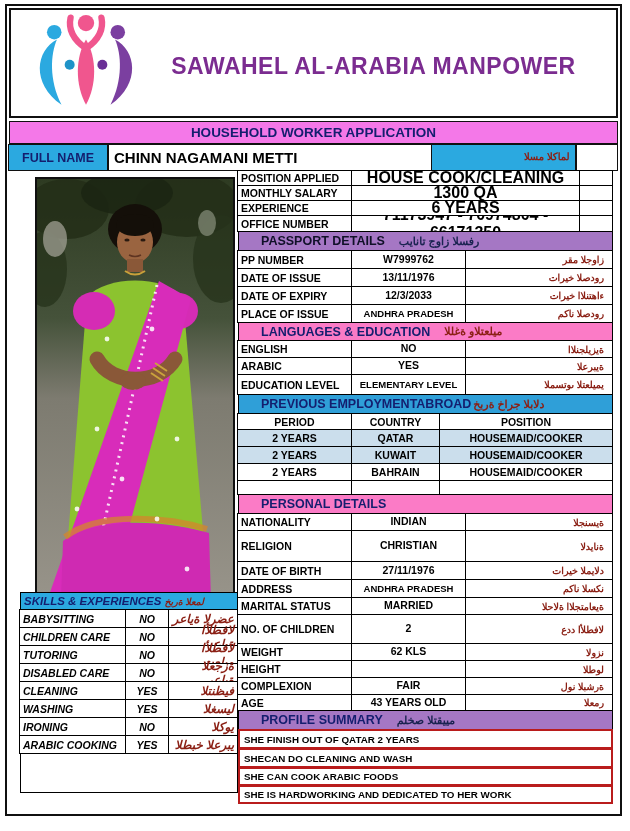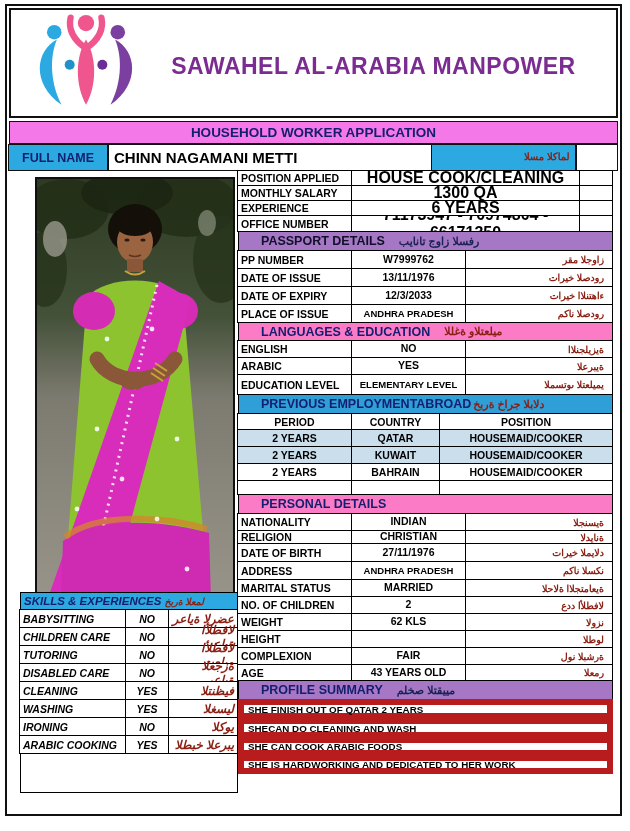--- a/index.html
+++ b/index.html
@@ -32,21 +32,21 @@
   .fill{flex:1;}
   .arb{flex:1;font-weight:700;font-size:9.5px;color:#8b2015;direction:rtl;display:flex;align-items:center;padding:0 8px;}
   .sechead{display:flex;align-items:center;margin-top:-1px;border:1.5px solid #000;box-sizing:border-box;font-weight:700;font-size:12.5px;color:#141e6e;padding:0 22px;gap:14px;}
   .sechead .ar{font-size:11px;direction:rtl;font-weight:700;}
   .ar-navy{color:#1a2350;}
   .ar-red{color:#8b2015;}
   .e1{width:115px;font-weight:700;font-size:10.5px;display:flex;align-items:center;justify-content:center;}
   .e2{width:89px;font-weight:700;font-size:10.5px;display:flex;align-items:center;justify-content:center;}
   .e3{flex:1;font-weight:700;font-size:10.5px;display:flex;align-items:center;justify-content:center;}
   .shade{background:#cbdeec !important;}
-  .pline{border:6px solid #b91c1c;margin-top:-1px;box-sizing:border-box;font-weight:700;font-size:9.8px;display:flex;align-items:center;padding-left:4px;color:#000;background:#fff;}
+  .pline{border:2px solid #b91c1c;margin-top:-1px;box-sizing:border-box;font-weight:700;font-size:9.8px;display:flex;align-items:center;padding-left:4px;color:#000;background:#fff;}
 
   .skills{position:absolute;left:13px;top:586px;width:218px;font-style:italic;}
   .sk-head{height:18px;background:#2ba9e0;border:1.5px solid #000;box-sizing:border-box;display:flex;align-items:center;gap:3px;padding:0 3px;font-weight:700;font-size:11.5px;color:#141e6e;}
   .sk-head .ar{font-size:9.5px;color:#8b2015;direction:rtl;}
   .sk-row{display:flex;margin-top:-1px;height:19px;}
   .sk-row>div{box-sizing:border-box;border:1px solid #000;margin-left:-1px;background:#fff;}
   .sk-lab{width:107px;font-weight:700;font-size:10.5px;display:flex;align-items:center;padding-left:3px;}
   .sk-val{width:44px;font-weight:700;font-size:10.5px;display:flex;align-items:center;justify-content:center;}
   .sk-arb{flex:1;font-weight:700;font-size:12px;color:#8b2015;direction:rtl;display:flex;align-items:center;padding:6px 3px;}
   .sk-empty{height:40px;border:1.5px solid #000;margin-top:-1px;box-sizing:border-box;background:#fff;}
@@ -233,41 +233,41 @@
     </div>
 
     <div class="sechead" style="height:20px;background:#fb7bc6;">
       <span>PERSONAL DETAILS</span>
     </div>
     <div class="row" style="height:18px">
       <div class="lab">NATIONALITY</div>
       <div class="val">INDIAN</div>
       <div class="arb">ةيسنجلا</div>
     </div>
-    <div class="row" style="height:14px">
+    <div class="row" style="height:32px">
       <div class="lab">RELIGION</div>
       <div class="val">CHRISTIAN</div>
       <div class="arb">ةنايدلا</div>
     </div>
     <div class="row" style="height:19px">
       <div class="lab">DATE OF BIRTH</div>
       <div class="val">27/11/1976</div>
       <div class="arb">دلايملا خيرات</div>
     </div>
     <div class="row" style="height:19px">
       <div class="lab">ADDRESS</div>
       <div class="val" style="font-size:9.5px">ANDHRA PRADESH</div>
       <div class="arb">نكسلا ناكم</div>
     </div>
     <div class="row" style="height:18px">
       <div class="lab">MARITAL STATUS</div>
       <div class="val">MARRIED</div>
       <div class="arb">ةيعامتجلاا ةلاحلا</div>
     </div>
-    <div class="row" style="height:18px">
+    <div class="row" style="height:30px">
       <div class="lab">NO. OF CHILDREN</div>
       <div class="val">2</div>
       <div class="arb">لافطلأا ددع</div>
     </div>
     <div class="row" style="height:18px">
       <div class="lab">WEIGHT</div>
       <div class="val">62 KLS</div>
       <div class="arb">نزولا</div>
     </div>
     <div class="row" style="height:18px">

